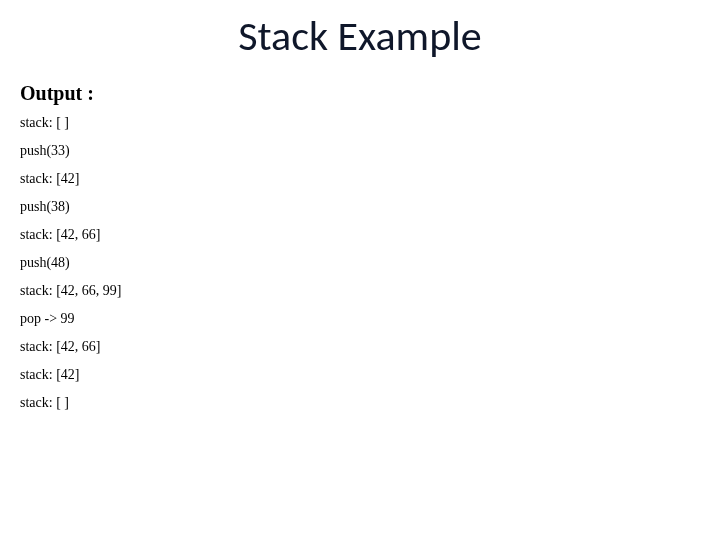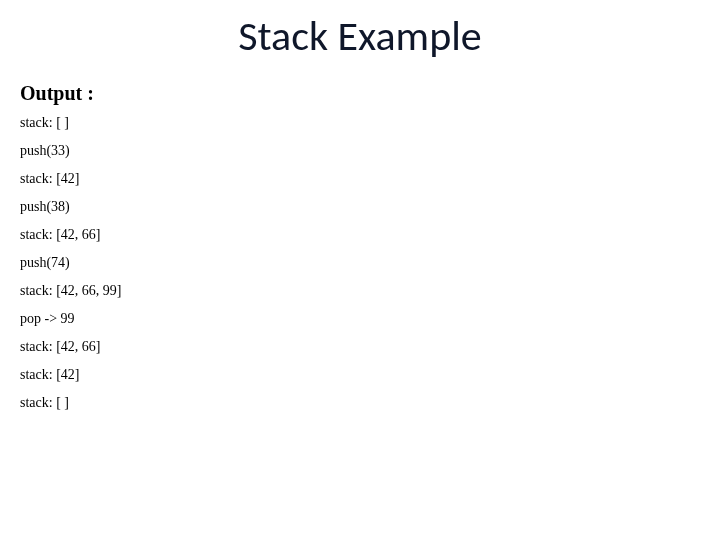--- a/index.html
+++ b/index.html
@@ -52,20 +52,20 @@
 
 <div class="slide">
   <div class="title">Stack Example</div>
   <div class="body">
     <div class="output-header">Output :</div>
     <div class="line">stack: [ ]</div>
     <div class="line">push(33)</div>
     <div class="line">stack: [42]</div>
     <div class="line">push(38)</div>
     <div class="line">stack: [42, 66]</div>
-    <div class="line">push(74)</div>
+    <div class="line">push(48)</div>
     <div class="line">stack: [42, 66, 99]</div>
     <div class="line">pop -&gt; 99</div>
     <div class="line">stack: [42, 66]</div>
     <div class="line">stack: [42]</div>
     <div class="line">stack: [ ]</div>
   </div>
 </div>
 
 </body></html>

